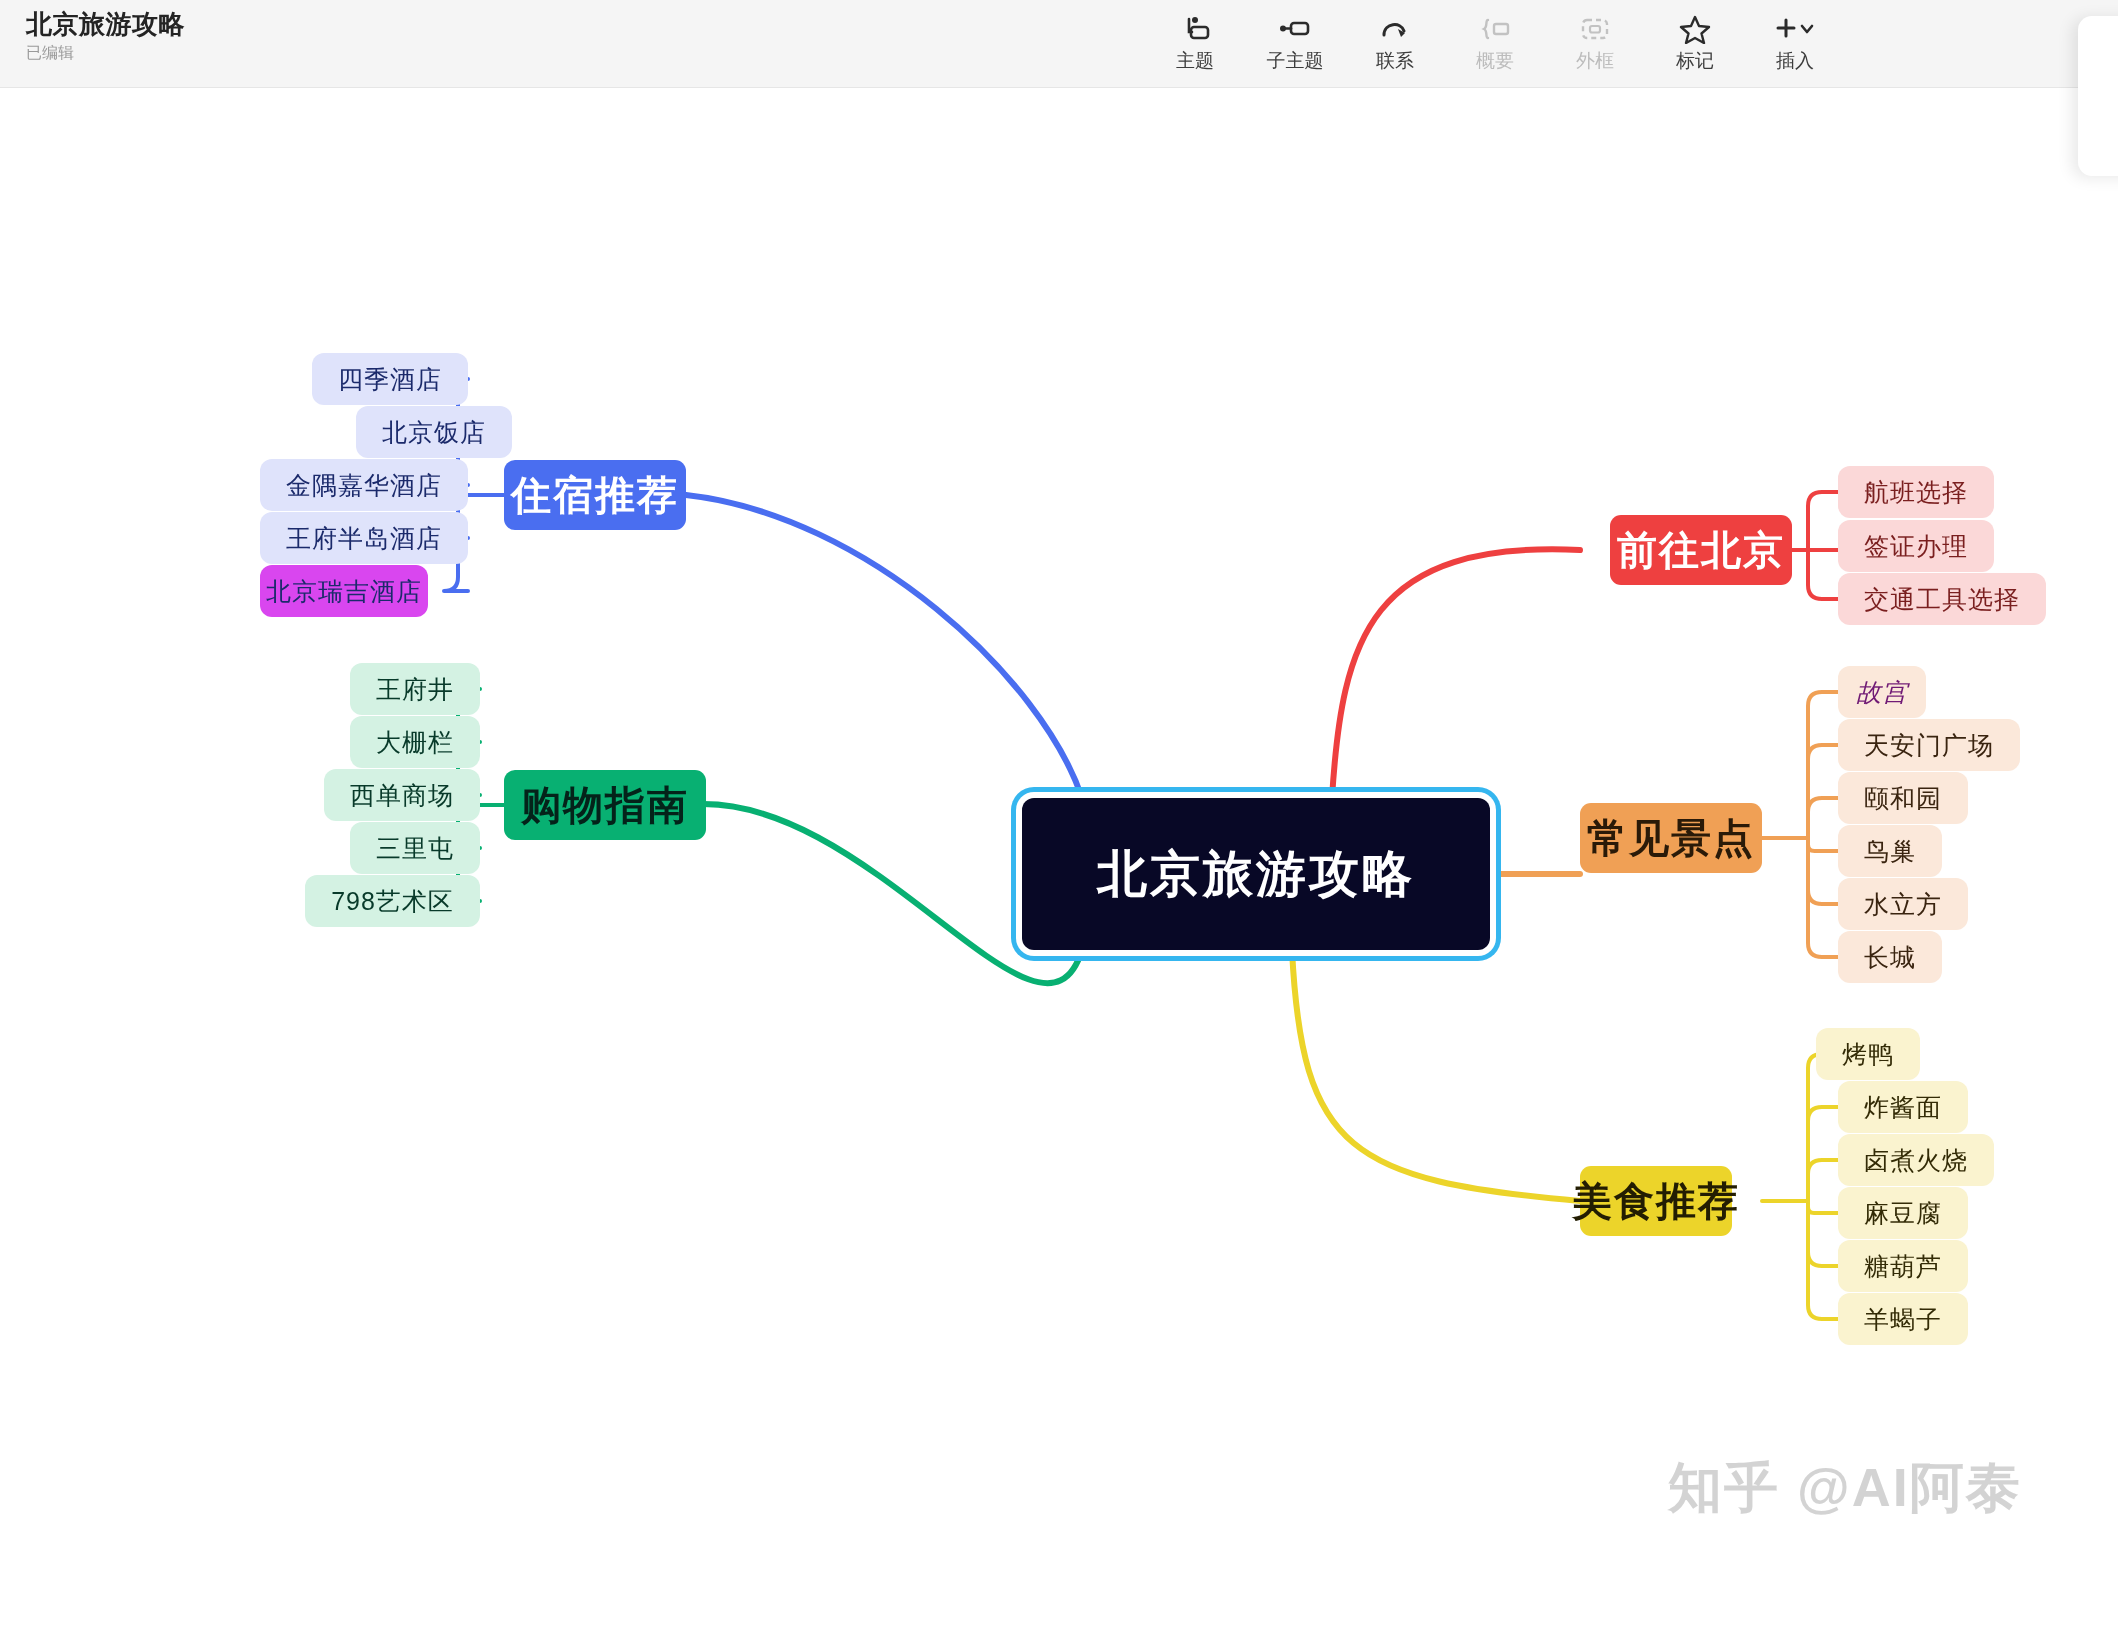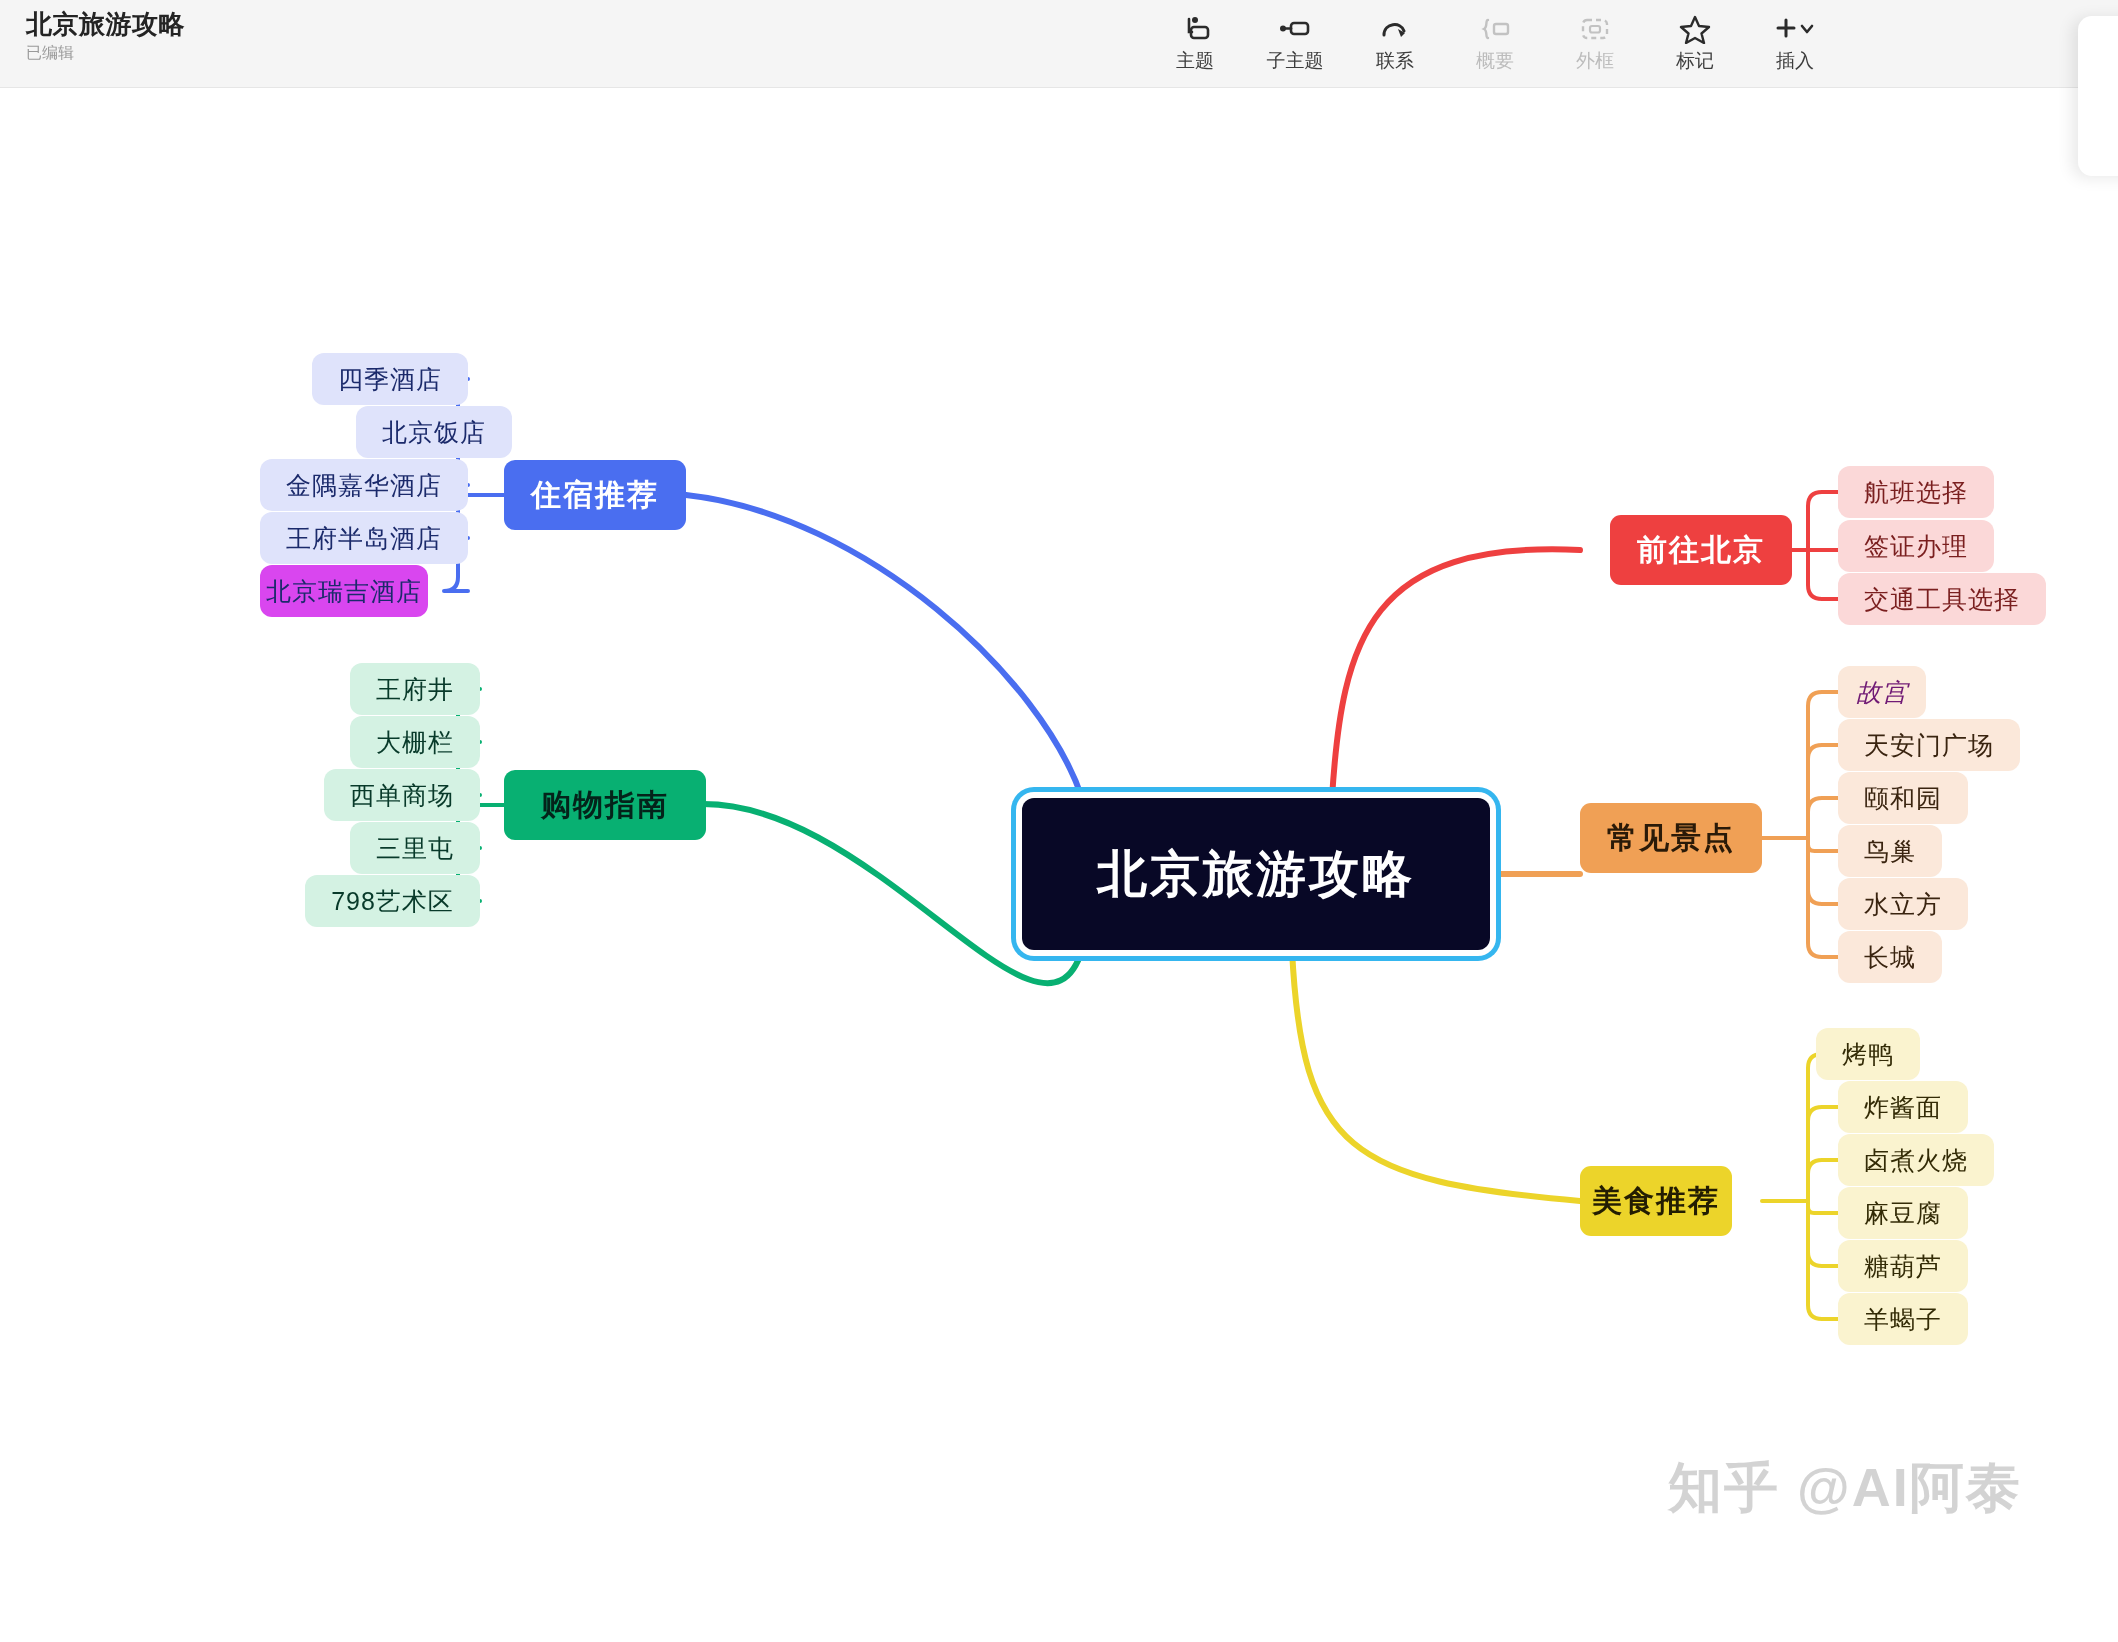--- a/index.html
+++ b/index.html
@@ -62,21 +62,21 @@
     background: #080826;
     border-radius: 12px;
     color: #ffffff;
     font-size: 50px; font-weight: bold;
     letter-spacing: 3px;
     left: 1022px; top: 710px; width: 468px; height: 152px;
     box-shadow: 0 0 0 6px #ffffff, 0 0 0 11px #35b6ef;
   }
   .branch {
     border-radius: 11px;
-    font-size: 30px; font-weight: bold;
+    font-size: 40px; font-weight: bold;
     letter-spacing: 2px;
     height: 70px;
   }
   .leaf {
     border-radius: 12px;
     font-size: 25px; font-weight: normal;
     letter-spacing: 1px;
     height: 52px;
     padding: 0 15px;
   }

